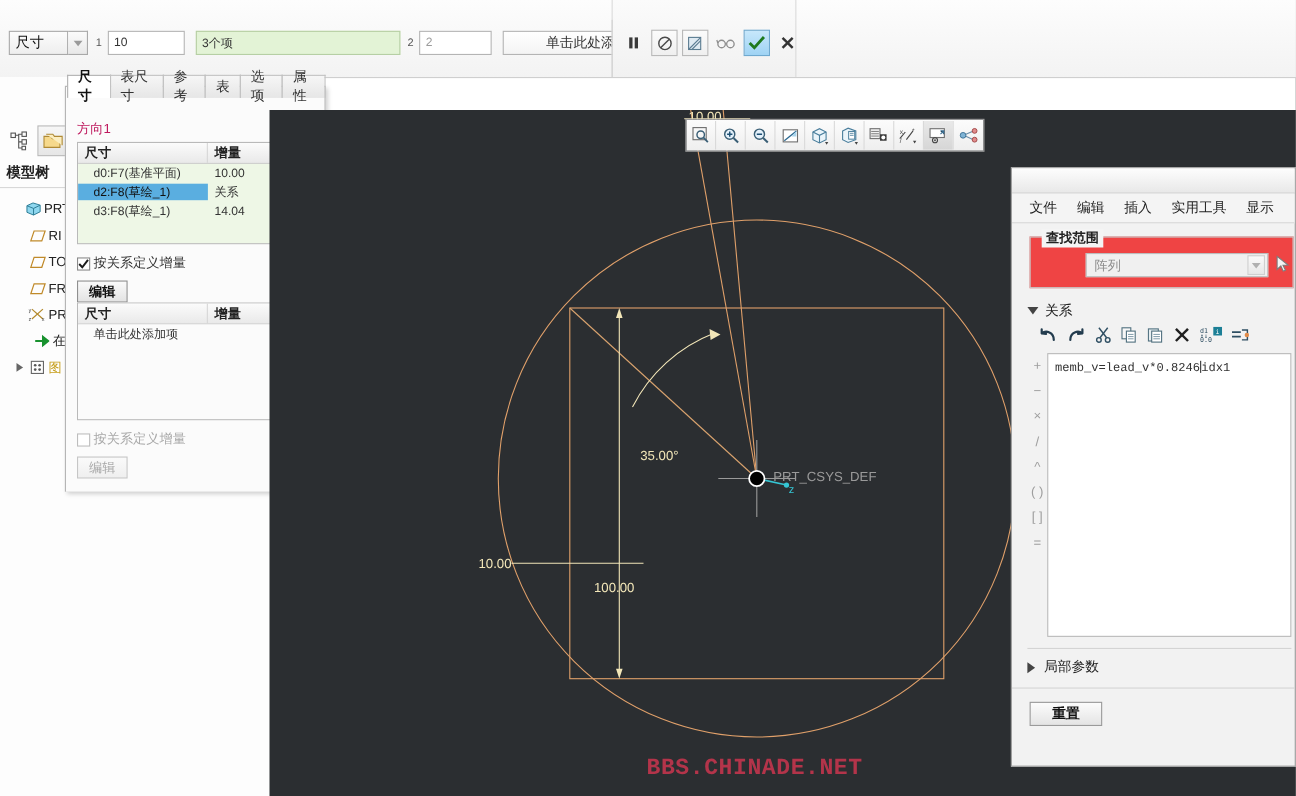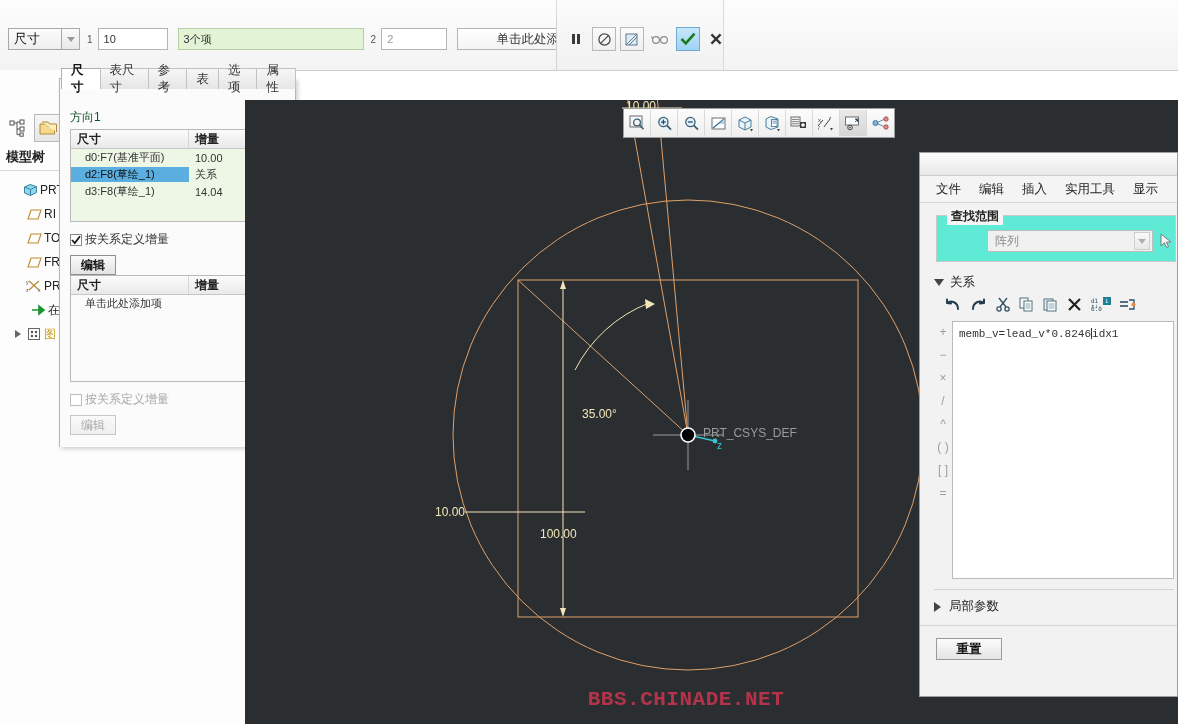--- a/index.html
+++ b/index.html
@@ -70,21 +70,21 @@
     box-sizing:border-box;
   }
   #pat-tabs{position:absolute;left:0;top:-0px;height:22px;display:flex;}
   .ptab{
     height:21px;padding:0 9px;display:flex;align-items:center;font-size:12.5px;
     border:1px solid #c2c2c2;border-bottom:none;background:linear-gradient(#f6f6f6,#e6e6e6);
     color:#333;margin-right:-1px;box-sizing:border-box;
   }
   .ptab.active{background:#ffffff;color:#111;font-weight:bold;border-color:#b0b0b0;}
   #pat-body{position:absolute;left:0;top:22px;width:235px;height:346px;background:#fbfbfb;}
-  .sec-lbl{font-size:12px;color:#14532d;margin:8px 0 3px 10px;}
+  .sec-lbl{font-size:12px;color:#be185d;margin:8px 0 3px 10px;}
   .gridbox{margin-left:10px;width:211px;border:1px solid #b9b9b9;background:#fff;box-sizing:border-box;}
   .ghead{display:flex;height:18px;background:linear-gradient(#fbfbfb,#e9e9e9);border-bottom:1px solid #c6c6c6;}
   .ghead div{font-size:12px;font-weight:bold;color:#222;display:flex;align-items:center;padding-left:6px;box-sizing:border-box;}
   .gc1{width:118px;border-right:1px solid #d6d6d6;}
   .gc2{width:91px;text-align:right;}
   .gbody{background:#eef7e6;}
   .gbody.empty{background:#fbfbfb;}
   .grow{display:flex;height:17px;align-items:center;}
   .grow .c1{width:118px;padding-left:14px;box-sizing:border-box;font-size:11px;color:#333;}
   .grow .c2{width:91px;padding-left:6px;box-sizing:border-box;font-size:11px;color:#333;}
@@ -120,23 +120,23 @@
   .csyslabel{position:absolute;color:#9a9a9a;font-size:12px;white-space:nowrap;}
   .axlabel{position:absolute;color:#35c6d4;font-size:10px;}
   
   #relwin{
     position:absolute;left:919px;top:152px;width:259px;height:545px;
     background:#f2f2f2;border:1px solid #9e9e9e;box-sizing:border-box;overflow:hidden;
   }
   #rel-title{height:22px;background:linear-gradient(#fdfdfd,#e8e8e8);border-bottom:1px solid #cccccc;}
   #rel-menu{height:26px;display:flex;align-items:center;padding-left:16px;gap:18px;
             background:#f4f4f4;border-bottom:1px solid #d8d8d8;font-size:12.5px;color:#222;}
-  #rel-scope{margin:12px 0 10px 16px;width:240px;border:1px solid #c8c8c8;box-sizing:border-box;padding:0 0 9px 0;position:relative;background:#5eead4;}
+  #rel-scope{margin:12px 0 10px 16px;width:240px;border:1px solid #c8c8c8;box-sizing:border-box;padding:0 0 9px 0;position:relative;background:#ef4444;}
   #rel-scope-lgd{position:absolute;left:10px;top:-8px;background:#f4f4f4;padding:0 4px;font-size:12px;font-weight:bold;color:#222;}
-  #scope-row{display:flex;align-items:center;margin:14px 0 0 10px;padding-left:40px;}
+  #scope-row{display:flex;margin:14px 0 0 10px;padding-left:40px;}
   #scope-sel{width:200px;height:22px;border:1px solid #bdbdbd;background:#f0f0f0;display:flex;align-items:center;
              justify-content:space-between;box-sizing:border-box;padding:0 2px 0 7px;font-size:12px;color:#8e8e8e;}
   #scope-sel .ar{width:16px;height:18px;background:linear-gradient(#fafafa,#e7e7e7);border:1px solid #cfcfcf;
                  display:flex;align-items:center;justify-content:center;box-sizing:border-box;}
   #scope-sel .ar i{display:block;width:0;height:0;border-left:4px solid transparent;border-right:4px solid transparent;border-top:5px solid #b0b0b0;}
   #scope-pick{width:20px;height:20px;margin-left:6px;display:flex;align-items:center;justify-content:center;}
   #rel-sechdr{display:flex;align-items:center;margin:12px 0 0 14px;font-size:12.5px;color:#222;gap:6px;}
   #rel-sechdr .tri{width:0;height:0;border-left:5px solid transparent;border-right:5px solid transparent;border-top:7px solid #444;}
   #rel-tools{display:flex;align-items:center;margin:6px 0 0 24px;gap:9px;}
   #rel-edit-wrap{display:flex;margin:6px 0 0 14px;}

